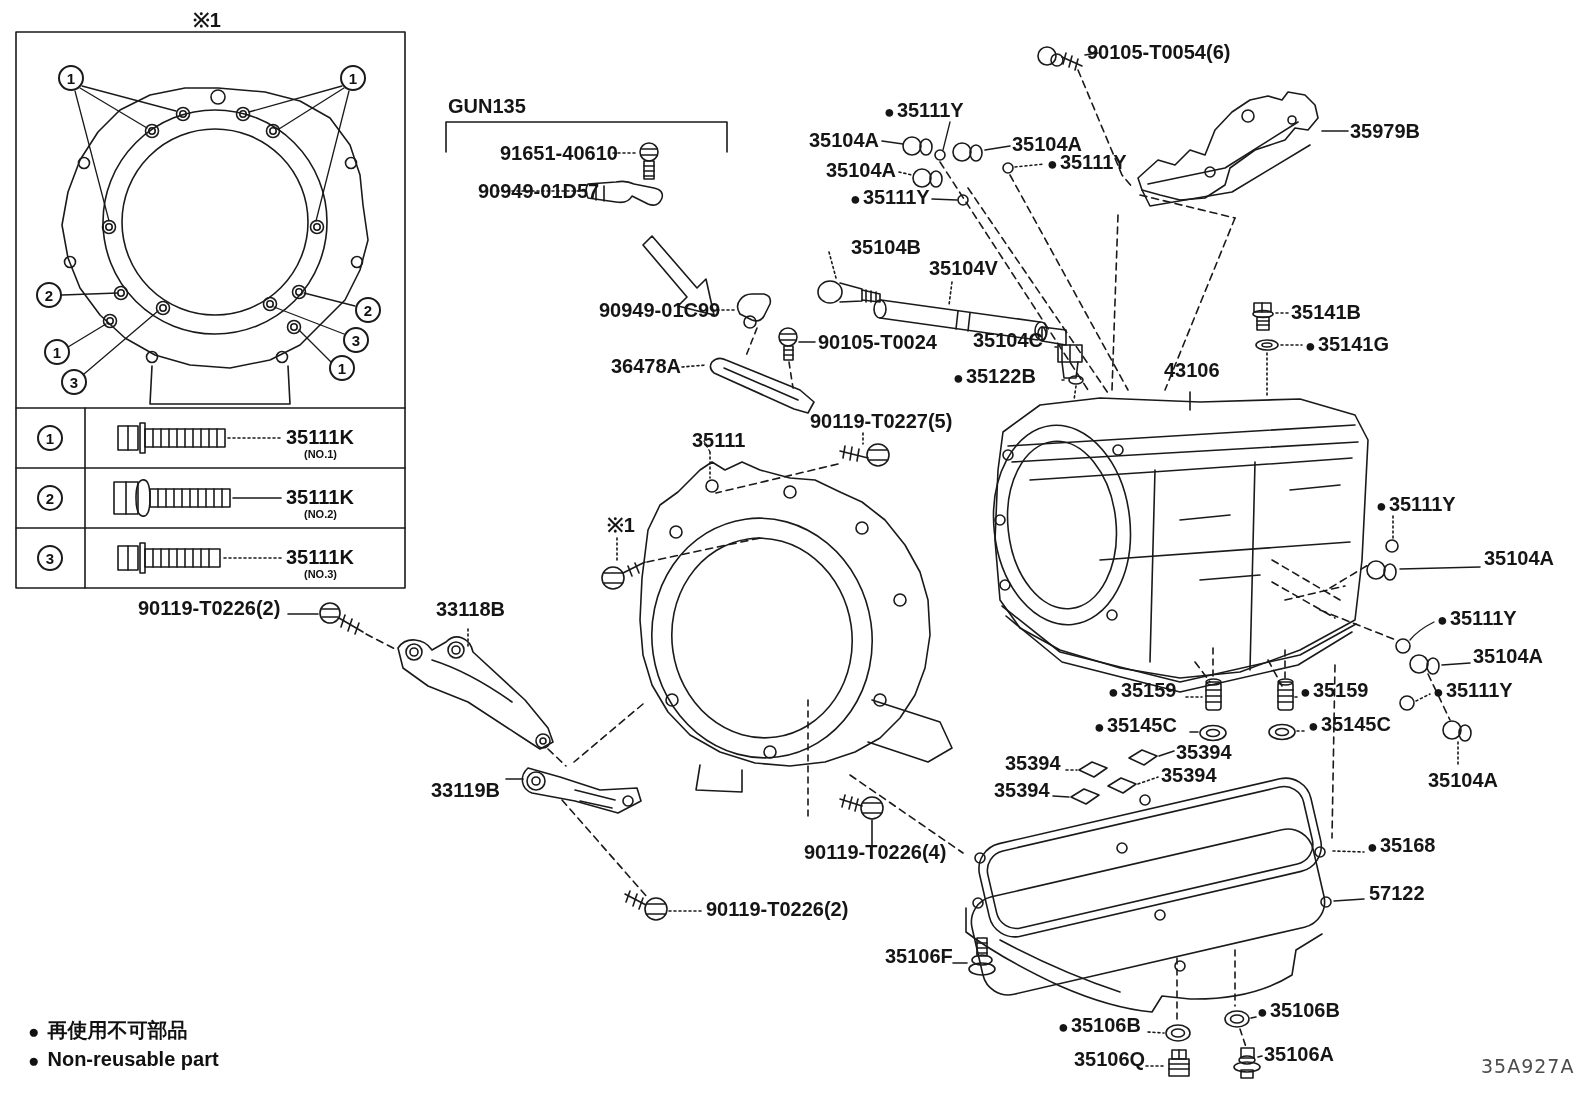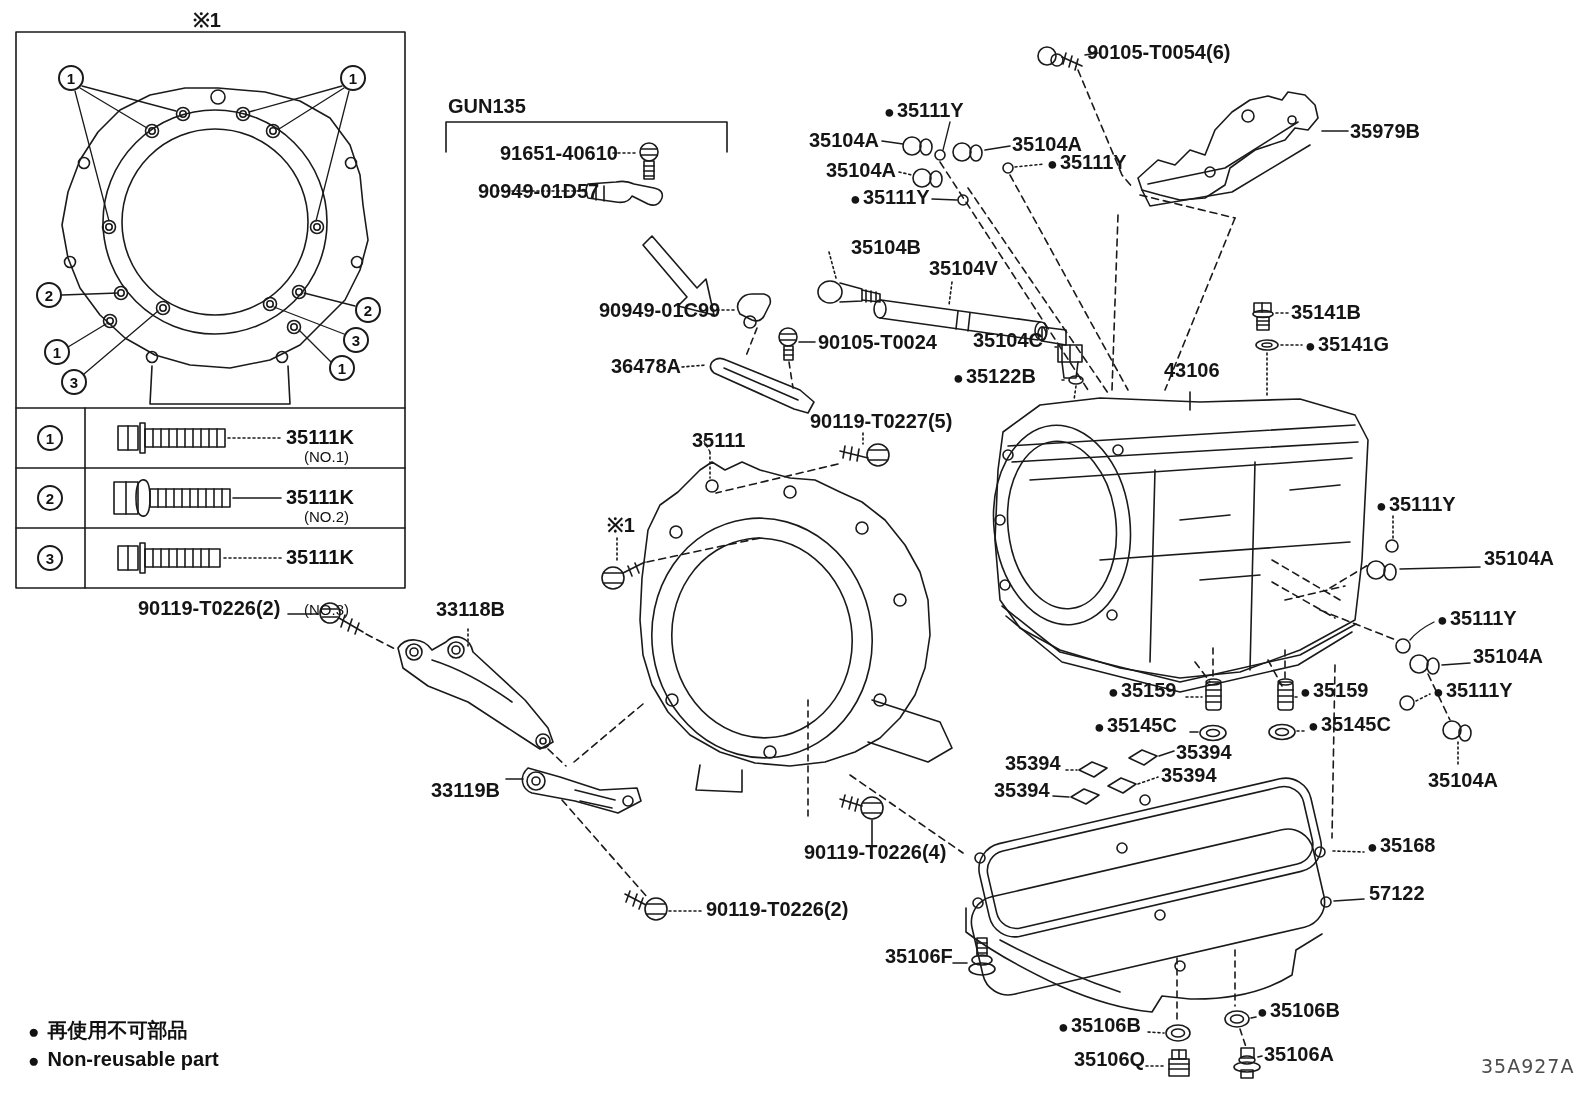--- a/index.html
+++ b/index.html
@@ -12,21 +12,21 @@
     position:absolute;font-weight:700;font-size:20px;line-height:1;
     white-space:nowrap;color:#151515;letter-spacing:0px;
   }
   .plabel .dot{font-size:18px;margin-right:2px;vertical-align:-1px;}
   .callout{
     position:absolute;width:26px;height:26px;border:2px solid #1a1a1a;border-radius:50%;
     background:#fff;display:flex;align-items:center;justify-content:center;
     font-size:15px;font-weight:700;box-sizing:border-box;
   }
   .legend-part{position:absolute;font-weight:700;font-size:20px;line-height:1;white-space:nowrap;}
-  .legend-sub{position:absolute;font-weight:400;font-size:15px;line-height:1;white-space:nowrap;}
+  .legend-sub{position:absolute;font-weight:700;font-size:11px;line-height:1;white-space:nowrap;}
   .footer-line{position:absolute;font-size:20px;font-weight:700;line-height:1;white-space:nowrap;}
   .footer-line .dot{font-size:19px;margin-right:8px;vertical-align:-1px;}
   .code{
     position:absolute;left:1481px;top:1055px;font-size:19px;font-weight:400;
     color:#4c4c4c;font-family:"DejaVu Sans",sans-serif;letter-spacing:1px;
   }
 </style>
 </head>
 <body>
 
@@ -604,21 +604,21 @@
       <div class="callout" style="left: 343px; top: 327px;">3</div>
       <div class="callout" style="left: 329px; top: 355px;">1</div>
       <div class="callout" style="left: 37px; top: 425px;">1</div>
       <div class="legend-part" style="left: 286px; top: 427px;">35111K</div>
       <div class="legend-sub" style="left: 304px; top: 449px;">(NO.1)</div>
       <div class="callout" style="left: 37px; top: 485px;">2</div>
       <div class="legend-part" style="left: 286px; top: 487px;">35111K</div>
       <div class="legend-sub" style="left: 304px; top: 509px;">(NO.2)</div>
       <div class="callout" style="left: 37px; top: 545px;">3</div>
       <div class="legend-part" style="left: 286px; top: 547px;">35111K</div>
-      <div class="legend-sub" style="left: 304px; top: 569px; margin-top: 33px;">(NO.3)</div>
+      <div class="legend-sub" style="left: 304px; top: 569px;">(NO.3)</div>
     </div>
 
   <div class="footer-line" style="left:28px;top:1020px;">
     <span class="dot">●</span><span>再使用不可部品</span>
   </div>
   <div class="footer-line" style="left:28px;top:1049px;text-align:center;">
     <span class="dot">●</span><span>Non-reusable part</span>
   </div>
 
   <div class="code">35A927A</div>

